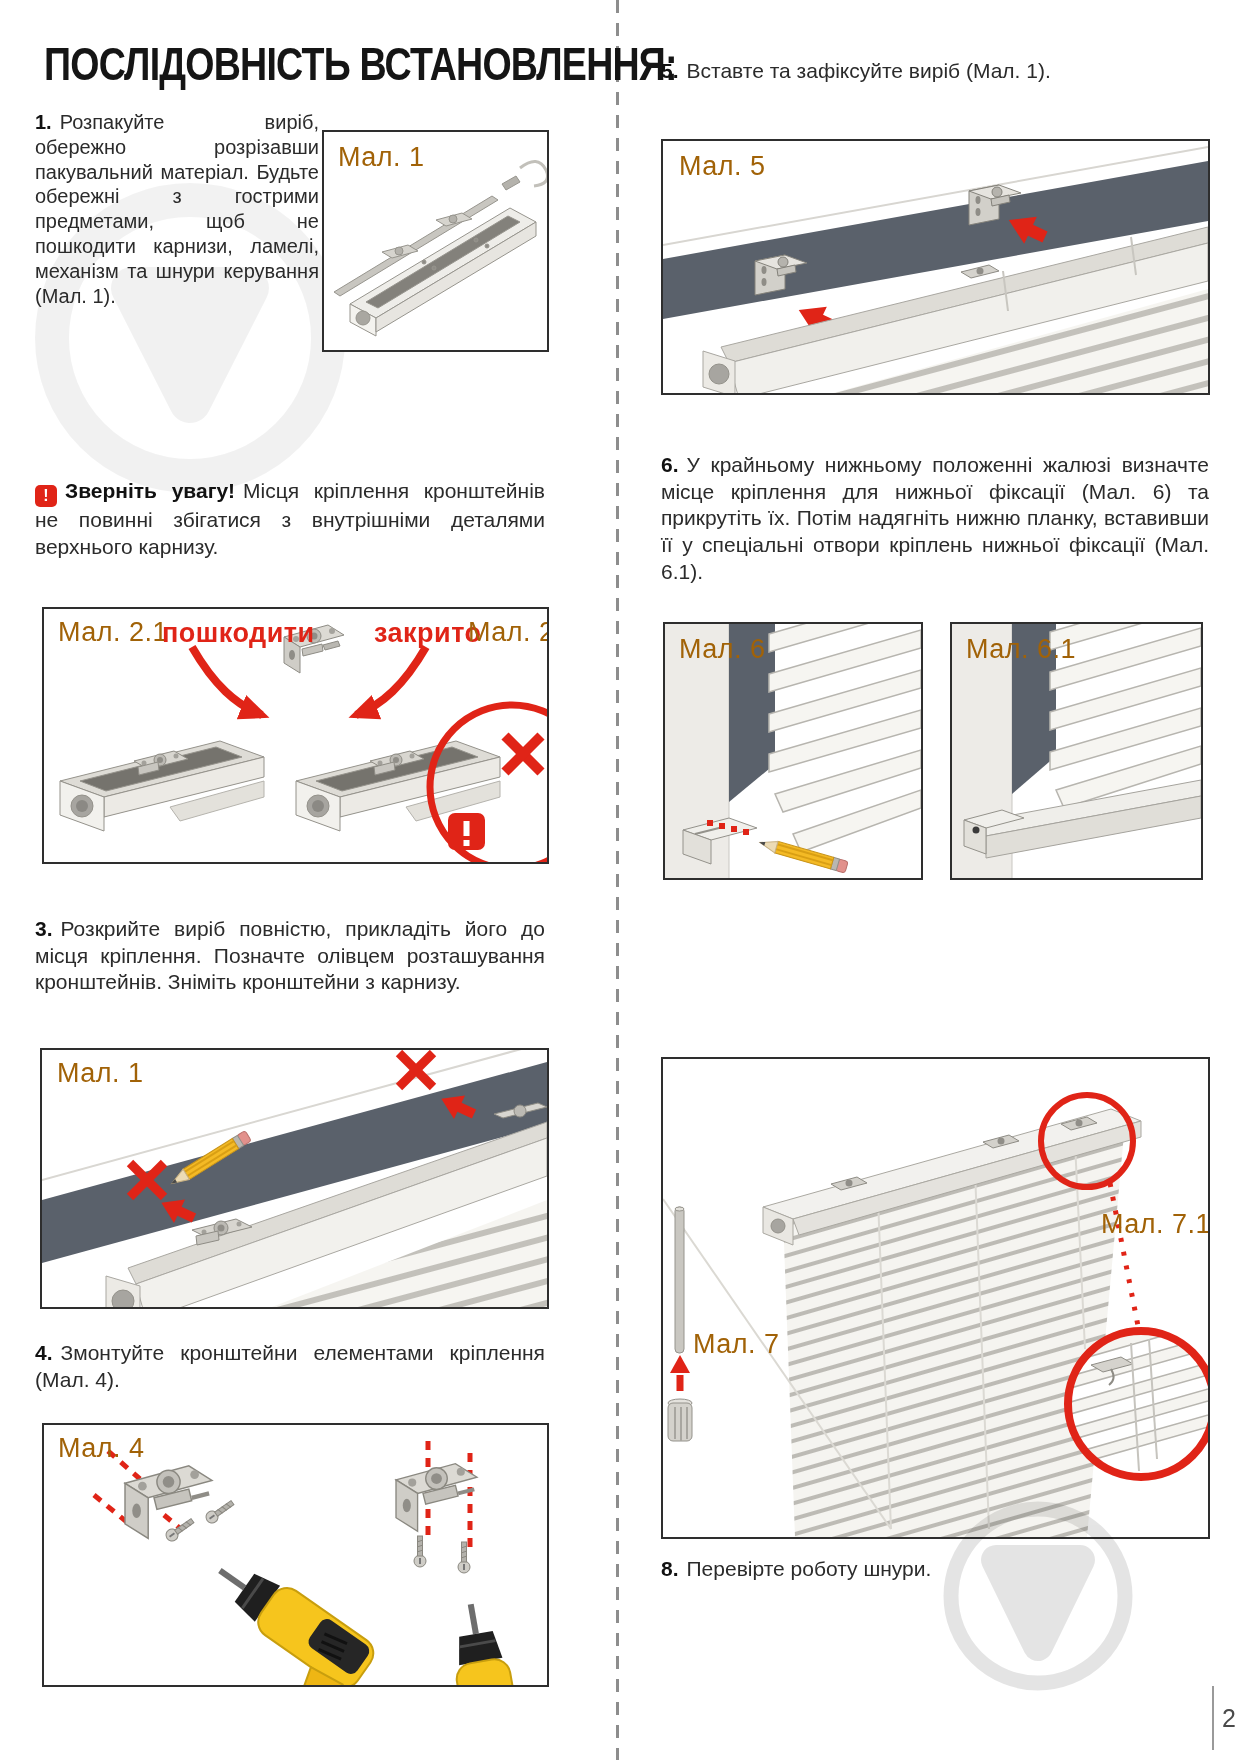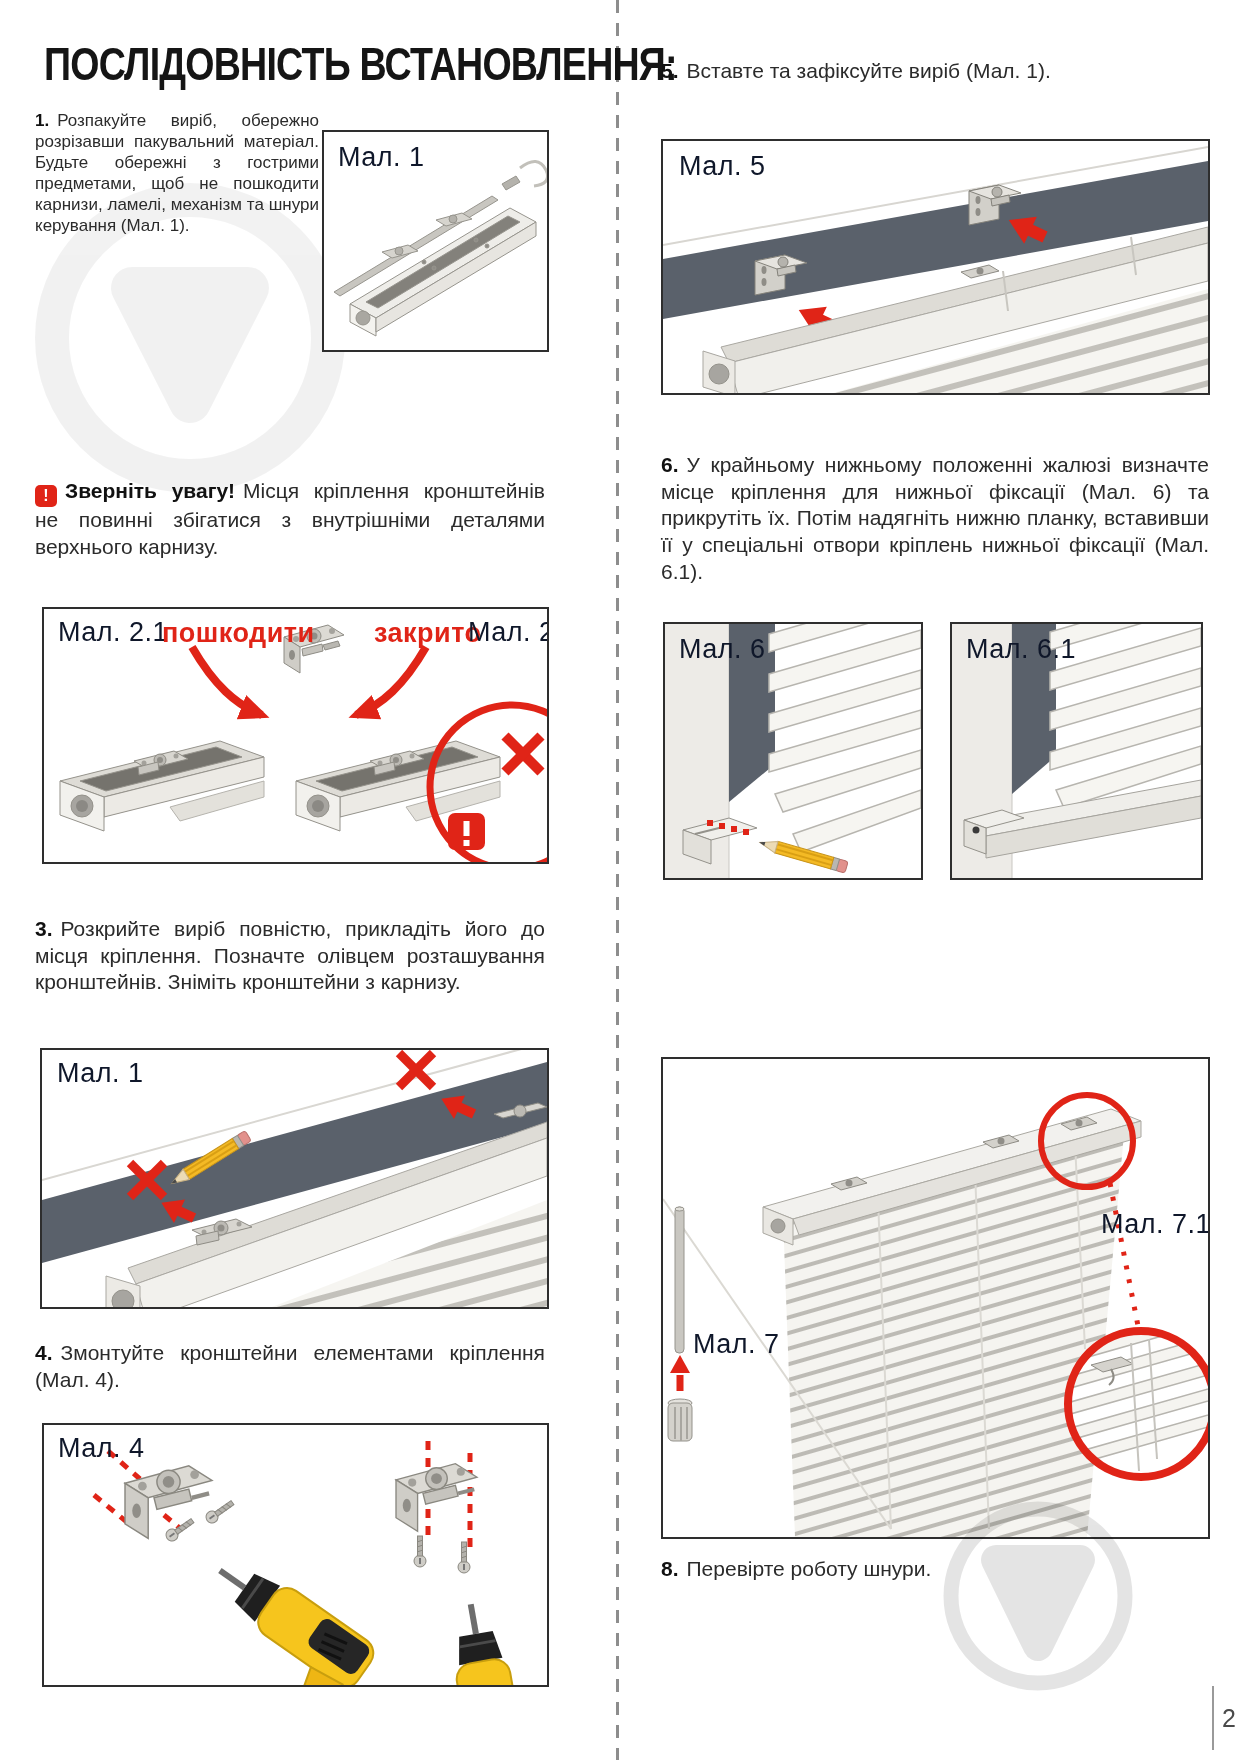--- a/index.html
+++ b/index.html
@@ -1,27 +1,27 @@
 <!DOCTYPE html>
 <html style="--accent_red: #e02417; --window_gray: #5a616b; --text_color: #2b2b2b;"><head>
 <meta charset="utf-8">
 <style>
   html,body{margin:0;padding:0;background:#fff;}
   .page{position:relative;width:1245px;height:1760px;background:#fff;overflow:hidden;
         font-family:"Liberation Sans",sans-serif;color:var(--text_color,#2b2b2b);}
   .title{position:absolute;left:44px;top:36px;margin:0;font-size:47px;font-weight:800;
          letter-spacing:-1px;color:#151515;transform:scaleX(.80);transform-origin:left top;white-space:nowrap;}
   .step{position:absolute;margin:0;font-size:21px;line-height:1.27;text-align:justify;color:var(--text_color,#2b2b2b);}
-  .step.narrow{font-size:17px;line-height:1.24;}
+  .step.narrow{font-size:20px;line-height:1.24;}
   .step b{color:#111;margin-right:8px;}
   .warnicon{display:inline-block;width:22px;height:22px;border-radius:5px;background:var(--accent_red,#e02417);
             color:#fff;font-weight:bold;font-size:16px;line-height:22px;text-align:center;vertical-align:-3px;margin-right:8px;}
   .figbox{position:absolute;border:2px solid #2e2e2e;background:#fff;overflow:hidden;}
   .figbox svg{position:absolute;left:0;top:0;}
-  .figlabel{position:absolute;font-size:27px;color:#0f172a;letter-spacing:.5px;z-index:3;white-space:nowrap;}
+  .figlabel{position:absolute;font-size:27px;color:#a16207;letter-spacing:.5px;z-index:3;white-space:nowrap;}
   .figlabel.red{color:var(--accent_red,#e02417);font-weight:bold;}
   .divider{position:absolute;left:616px;top:0;width:3px;height:1760px;
            background:repeating-linear-gradient(to bottom,#8d8d8d 0 13px,transparent 13px 23px);}
   .wm{position:absolute;pointer-events:none;}
   .pagenum{position:absolute;left:1212px;top:1686px;height:64px;border-left:2px solid #9a9a9a;padding-left:8px;
            font-size:25px;color:#4a4a4a;display:flex;align-items:center;}
   .red-fill{fill:var(--accent_red,#e02417);}
   .red-stroke{stroke:var(--accent_red,#e02417);}
   .band{fill:var(--window_gray,#5a616b);}
 </style>

